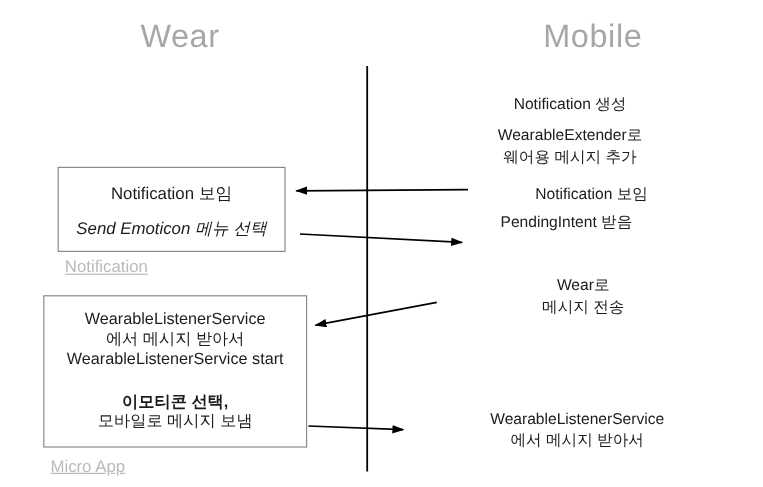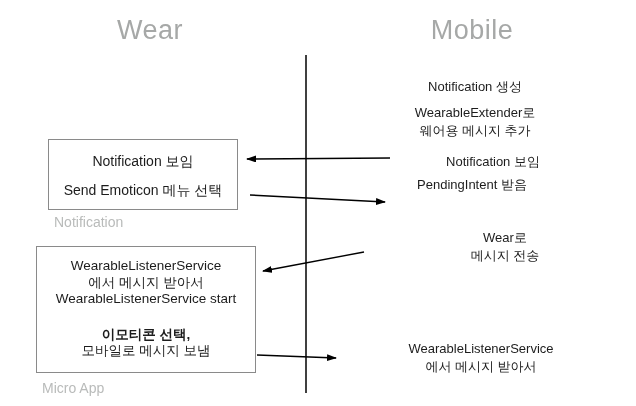--- a/index.html
+++ b/index.html
@@ -14,41 +14,41 @@
   }
 
   .arrows { position:absolute; left:0; top:0; pointer-events:none; }
 
   .box {
     position:absolute; border:1px solid var(--box-border,#8a8a8a);
     background:#fff; text-align:center;
   }
   .box .bline { white-space:nowrap; }
   .box1 { left:48px; top:139px; width:190px; height:71px; padding-top:13px; font-size:14px; line-height:17px; }
-  .box1 .bline + .bline { margin-top:12px; }
+  .box1 .bline + .bline { margin-top:12px;font-style:italic; }
   .box2 { left:36px; top:246px; width:220px; height:127px; padding-top:11px; font-size:13.5px; line-height:16.5px; }
   .box2 .gap-top { margin-top:19px;font-weight:bold; }
 
   .caption {
     position:absolute; font-size:14px; line-height:16px;
-    color:var(--caption,#b9bbba); white-space:nowrap;
+    color:var(--caption,#b9bbba); white-space:nowrap;text-decoration:underline;
   }
 
   .step {
     position:absolute; transform:translateX(-50%);
     font-size:13px; line-height:17.5px; text-align:center; white-space:nowrap;
   }
 </style>
 </head>
 <body>
 
 <div class="canvas">
 
   <div class="lane-title" style="left:150px">Wear</div>
-  <div class="lane-title" style="left:472px">Mobile</div>
+  <div class="lane-title" style="left:494px">Mobile</div>
 
   <svg class="arrows" width="636" height="406" viewBox="0 0 636 406">
     <defs>
       <marker id="ah" markerWidth="11" markerHeight="9" refX="9" refY="3.5" orient="auto" markerUnits="userSpaceOnUse">
         <path d="M0,0 L10,3.5 L0,7 z" fill="#000"></path>
       </marker>
     </defs>
     <line x1="306" y1="55" x2="306" y2="393" stroke="#000" stroke-width="1.5"></line>
     <line x1="390" y1="158" x2="247" y2="159" stroke="#000" stroke-width="1.4" marker-end="url(#ah)"></line>
     <line x1="250" y1="195" x2="385" y2="202" stroke="#000" stroke-width="1.4" marker-end="url(#ah)"></line>
@@ -76,21 +76,21 @@
 
   <div class="step" style="left:475px; top:104px">
     <div>WearableExtender로</div>
     <div>웨어용 메시지 추가</div>
   </div>
 
   <div class="step" style="left:493px; top:153px">Notification 보임</div>
 
   <div class="step" style="left:472px; top:176px">PendingIntent 받음</div>
 
-  <div class="step" style="left:505px; top:229px">
+  <div class="step" style="left:486px; top:229px">
     <div>Wear로</div>
     <div>메시지 전송</div>
   </div>
 
   <div class="step" style="left:481px; top:340px">
     <div>WearableListenerService</div>
     <div>에서 메시지 받아서</div>
   </div>
 
 </div>

